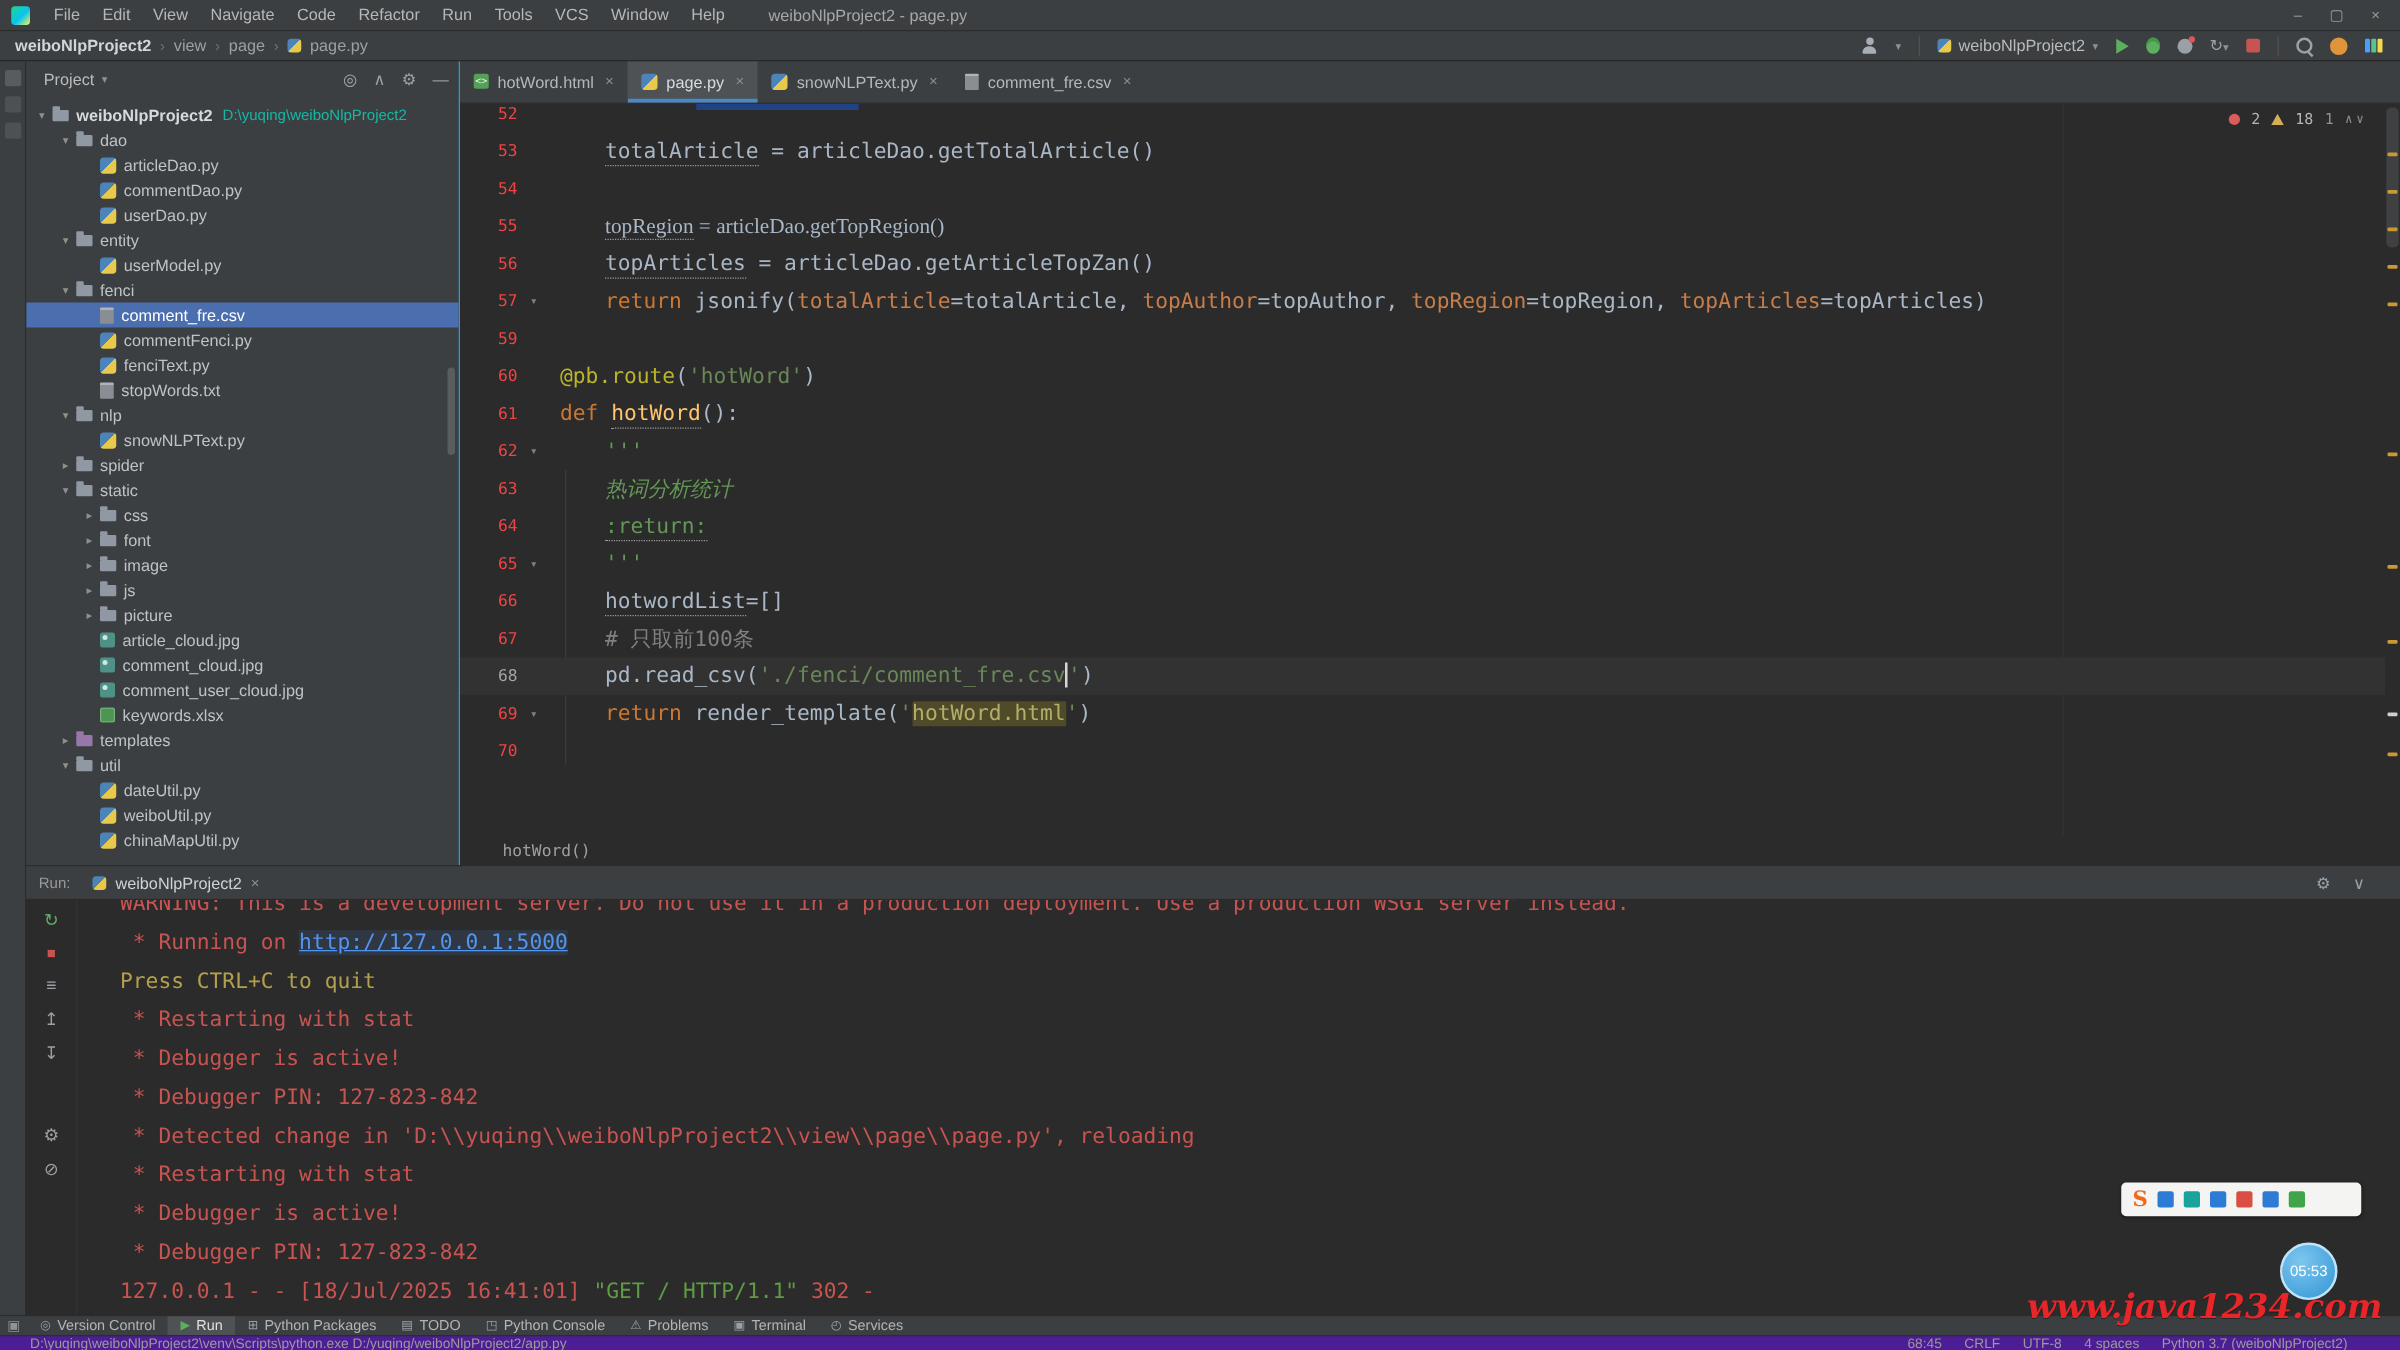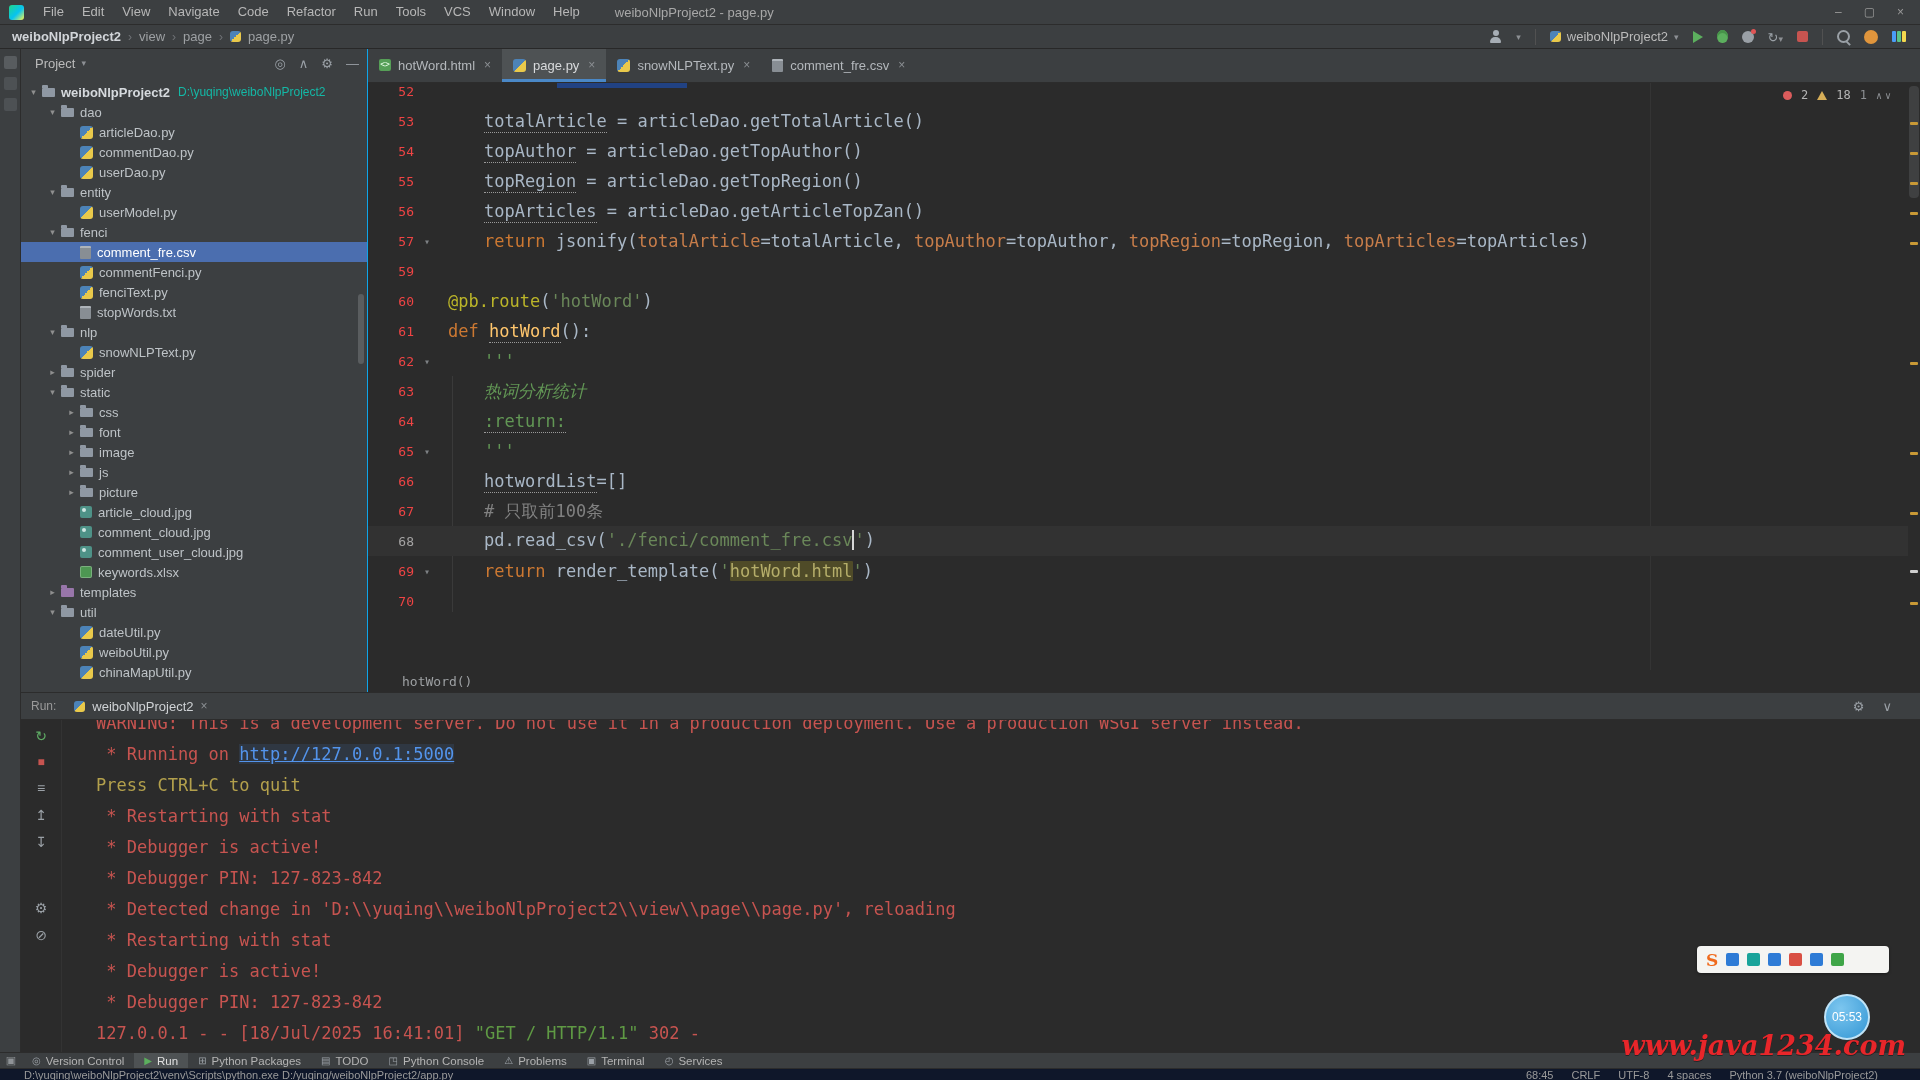--- a/index.html
+++ b/index.html
@@ -115,21 +115,21 @@
   .console .cl0{margin-top:-11px;}
   .c-err{color:#c75450;} .c-warn{color:#b3a04c;} .c-ok{color:#5f9a44;}
   .c-link{color:#5394ec;text-decoration:underline;background:rgba(83,148,236,.12);}
   
   .btoolbar{position:absolute;left:0;right:0;top:1052px;height:15px;background:#3c3f41;border-top:1px solid #2c2c2c;display:flex;align-items:center;font-size:11.5px;color:#b4b4b4;z-index:4;}
   .btoolbar .corner{width:22px;text-align:center;color:#8f9397;font-size:11px;}
   .btool{display:flex;align-items:center;gap:5px;padding:0 10px;height:15px;}
   .btool .bic{font-size:10px;color:#9aa0a6;line-height:1;}
   .btool.active{background:#4e5254;color:#e0e0e0;}
   .btool.active .bic{color:#5caf5e;}
-  .statusbar{position:absolute;left:0;right:0;top:1068px;height:12px;background:#0f172a;border-top:1px solid #2c2c2c;display:flex;align-items:center;font-size:11px;color:#9a9a9a;z-index:4;}
+  .statusbar{position:absolute;left:0;right:0;top:1068px;height:12px;background:#4c1d95;border-top:1px solid #2c2c2c;display:flex;align-items:center;font-size:11px;color:#9a9a9a;z-index:4;}
   .statusbar .msg{margin-left:24px;flex:1;white-space:nowrap;overflow:hidden;}
   .statusbar .sitems{display:flex;gap:18px;margin-right:42px;}
   
   .watermark{position:absolute;right:14px;top:1030px;font-family:"DejaVu Serif",serif;font-style:italic;font-weight:bold;font-size:27px;color:#e8262a;z-index:9;text-shadow:0 1px 0 rgba(0,0,0,.4);}
   .sticker{position:absolute;left:1697px;top:946px;width:192px;height:27px;background:#f4f4f2;border-radius:4px;display:flex;align-items:center;gap:8px;padding:0 9px;box-sizing:border-box;z-index:8;box-shadow:0 1px 3px rgba(0,0,0,.4);}
   .sticker .slogo{font-family:"DejaVu Serif",serif;font-weight:bold;font-size:17px;color:#f06a1d;}
   .sticker i{width:13px;height:13px;border-radius:2px;display:inline-block;}
   .bubble{position:absolute;left:1824px;top:994px;width:46px;height:46px;border-radius:50%;z-index:8;
           background:radial-gradient(circle at 35% 30%,#7cc6ef,#3396d4);border:2px solid #bfe3f7;
           display:flex;align-items:center;justify-content:center;color:#fff;font-size:12px;box-sizing:border-box;}
@@ -391,26 +391,25 @@
         <span class="code" style="padding-left: 8px;"></span>
       </div>
       <div class="cline">
         <span class="ln">53</span>
         <span class="fold"></span>
         <span class="code" style="padding-left: 44px;"><span class="s-pl uw">totalArticle</span><span class="s-pl"> = articleDao.getTotalArticle()</span></span>
       </div>
       <div class="cline">
         <span class="ln">54</span>
         <span class="fold"></span>
-        <span class="code" style="padding-left: 44px;"><span class="s-pl uw">topAuthor</span><span class="s-pl"> = articleDao.getTopAuthor()</span></span>
       </div>
       <div class="cline">
         <span class="ln">55</span>
         <span class="fold"></span>
-        <span class="code" style="padding-left: 44px;"><span class="s-pl uw">topRegion</span><span class="s-pl"> = articleDao.getTopRegion()</span></span>
+        <span class="code" style="padding-left: 44px; font-family: Liberation Serif, serif;"><span class="s-pl uw">topRegion</span><span class="s-pl"> = articleDao.getTopRegion()</span></span>
       </div>
       <div class="cline">
         <span class="ln">56</span>
         <span class="fold"></span>
         <span class="code" style="padding-left: 44px;"><span class="s-pl uw">topArticles</span><span class="s-pl"> = articleDao.getArticleTopZan()</span></span>
       </div>
       <div class="cline">
         <span class="ln">57</span>
         <span class="fold">▾</span>
         <span class="code" style="padding-left: 44px;"><span class="s-kw">return </span><span class="s-pl">jsonify(</span><span class="s-arg">totalArticle</span><span class="s-pl">=totalArticle, </span><span class="s-arg">topAuthor</span><span class="s-pl">=topAuthor, </span><span class="s-arg">topRegion</span><span class="s-pl">=topRegion, </span><span class="s-arg">topArticles</span><span class="s-pl">=topArticles)</span></span>

